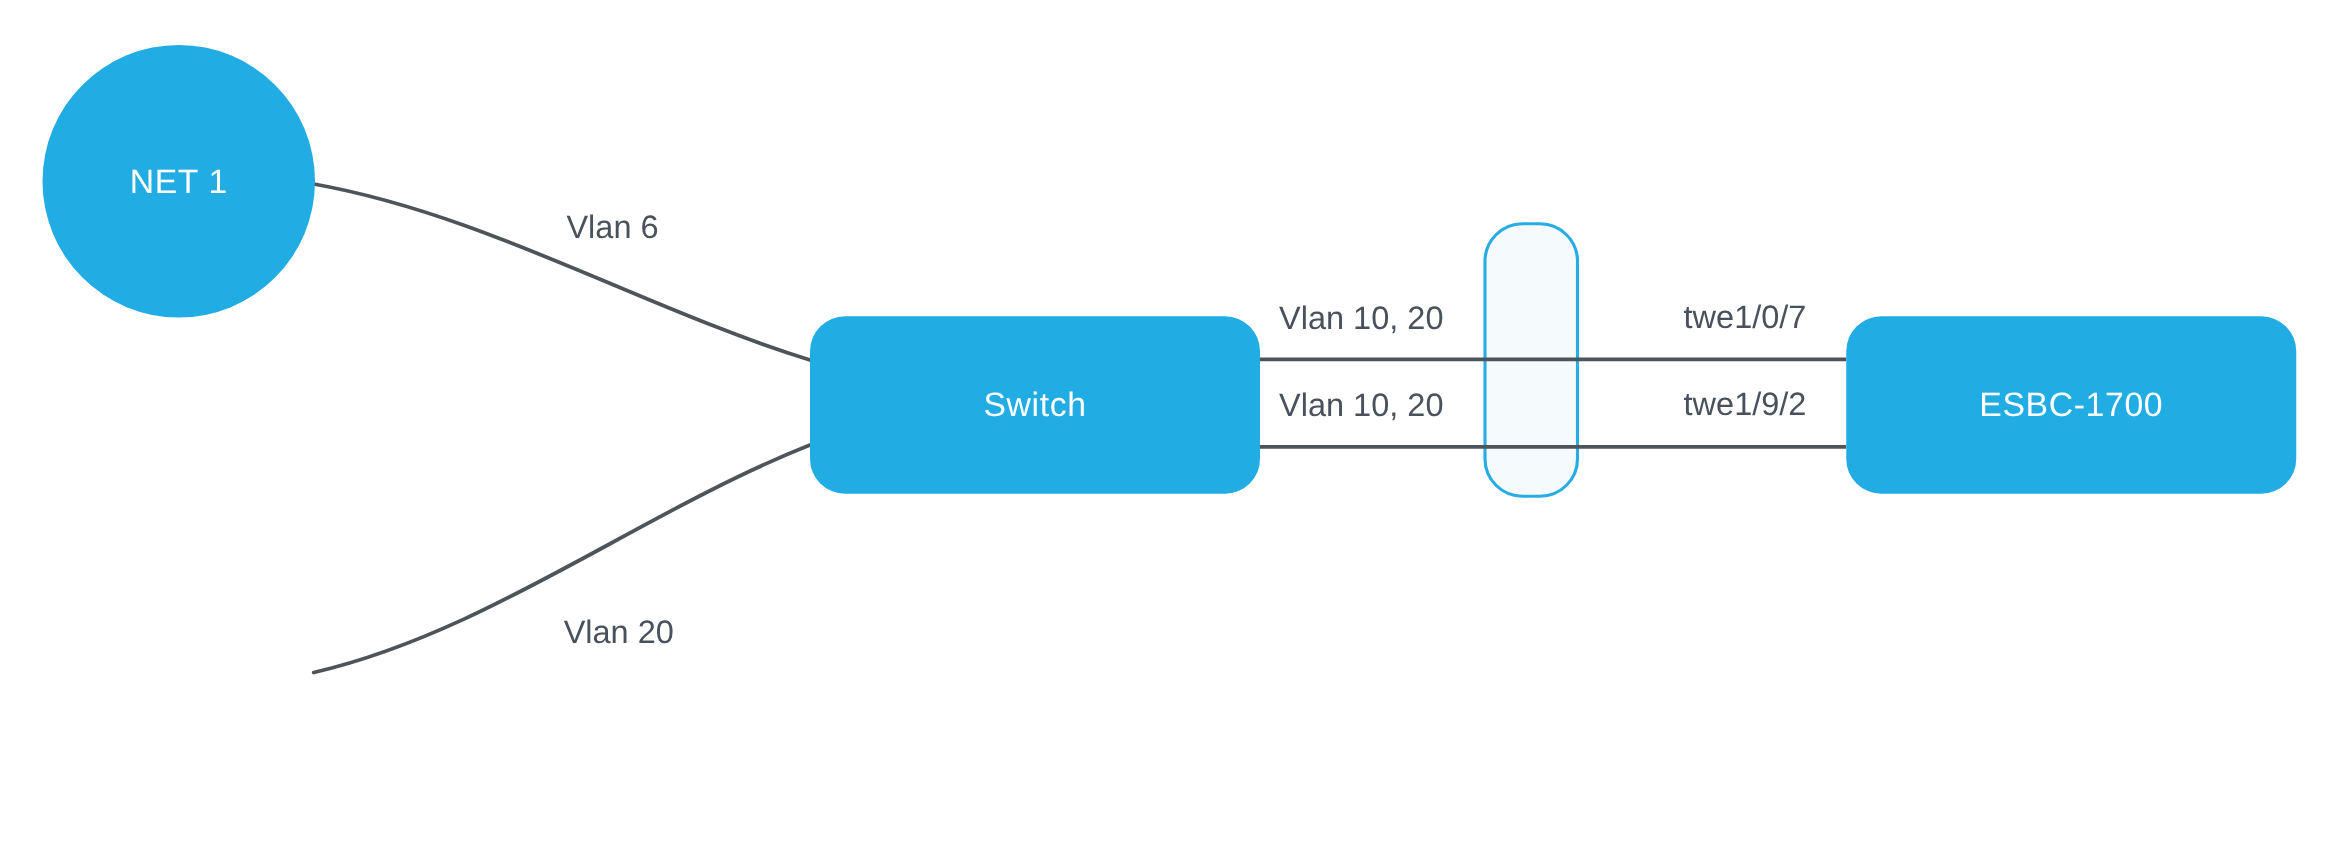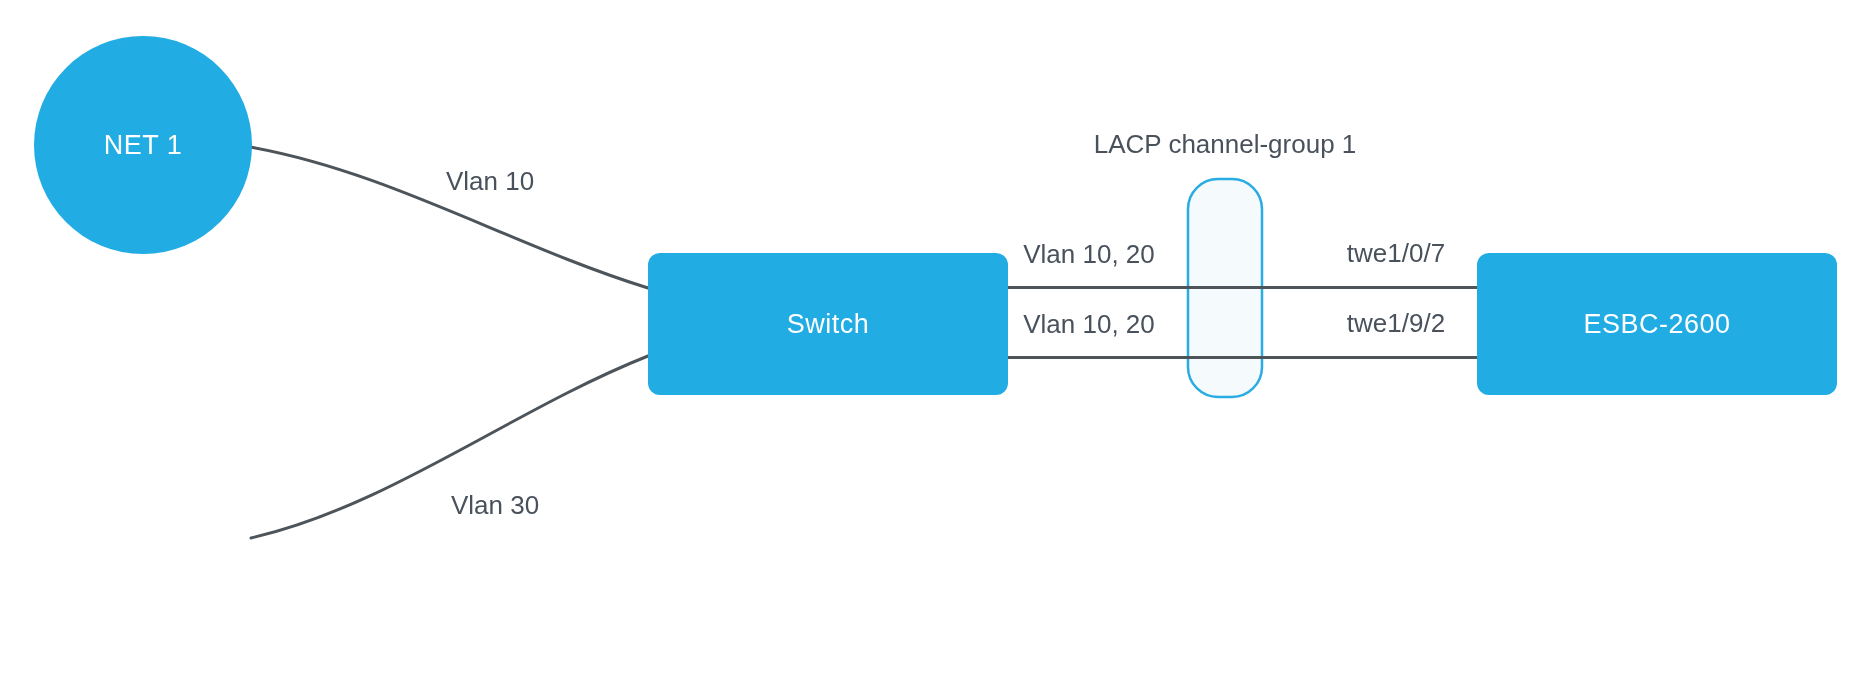--- a/index.html
+++ b/index.html
@@ -23,21 +23,21 @@
   .wires{position:absolute;left:0;top:0;}
   .curve{fill:none;stroke:var(--edge-line);stroke-width:3;stroke-linecap:round;}
   .link{stroke:var(--edge-line);stroke-width:3;}
   .lacp-pill{fill:var(--lacp-fill);stroke:var(--lacp-border);stroke-width:2.5;}
   .node{
     position:absolute;display:flex;align-items:center;justify-content:center;
     background:var(--node-fill);color:var(--node-text);
     font-size:27px;letter-spacing:0.5px;
   }
   .node.circle{border-radius:50%;}
-  .node.box{border-radius:12px;}
+  .node.box{border-radius:28px;}
   .edge-label{
     position:absolute;transform:translateX(-50%);
     color:var(--label-text);font-size:26px;line-height:1;white-space:nowrap;
   }
 </style>
 </head>
 <body>
 
 <div class="canvas">
 
@@ -55,30 +55,29 @@
   <div class="node circle" style="left:34px;top:36px;width:218px;height:218px;">
     <span>NET 1</span>
   </div>
 
 
   <div class="node box" style="left:648px;top:253px;width:360px;height:142px;">
     <span>Switch</span>
   </div>
 
   <div class="node box" style="left:1477px;top:253px;width:360px;height:142px;">
-    <span>ESBC-2600</span>
+    <span>ESBC-1700</span>
   </div>
 
-  <div class="edge-label" style="left:490px;top:168px;">Vlan 10</div>
+  <div class="edge-label" style="left:490px;top:168px;">Vlan 6</div>
 
-  <div class="edge-label" style="left:495px;top:492px;">Vlan 30</div>
+  <div class="edge-label" style="left:495px;top:492px;">Vlan 20</div>
 
   <div class="edge-label" style="left:1089px;top:241px;">Vlan 10, 20</div>
 
   <div class="edge-label" style="left:1396px;top:240px;">twe1/0/7</div>
 
   <div class="edge-label" style="left:1089px;top:311px;">Vlan 10, 20</div>
 
   <div class="edge-label" style="left:1396px;top:310px;">twe1/9/2</div>
 
-  <div class="edge-label" style="left:1225px;top:131px;">LACP channel-group 1</div>
 
 </div>
 
 </body></html>

